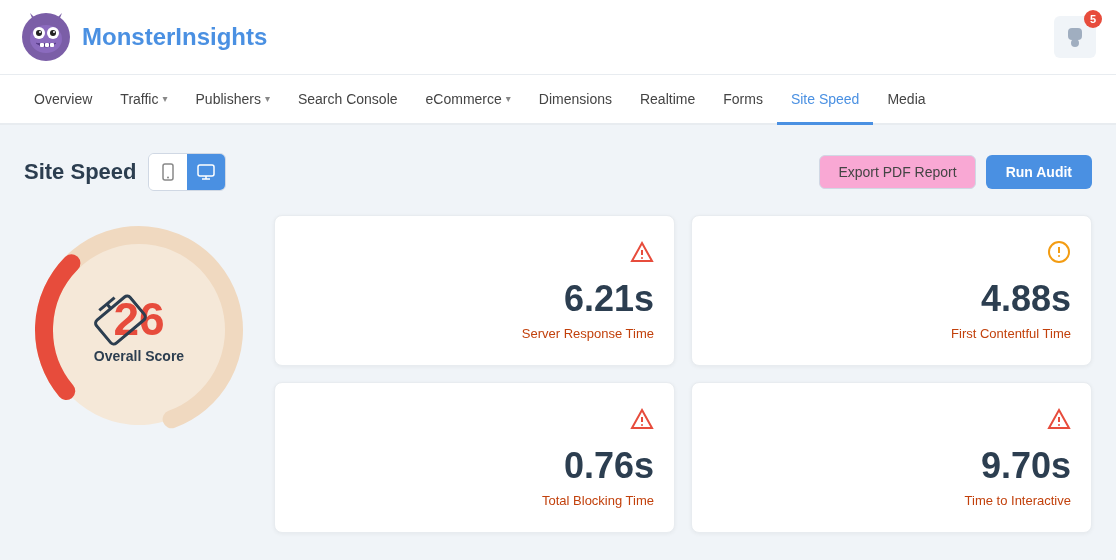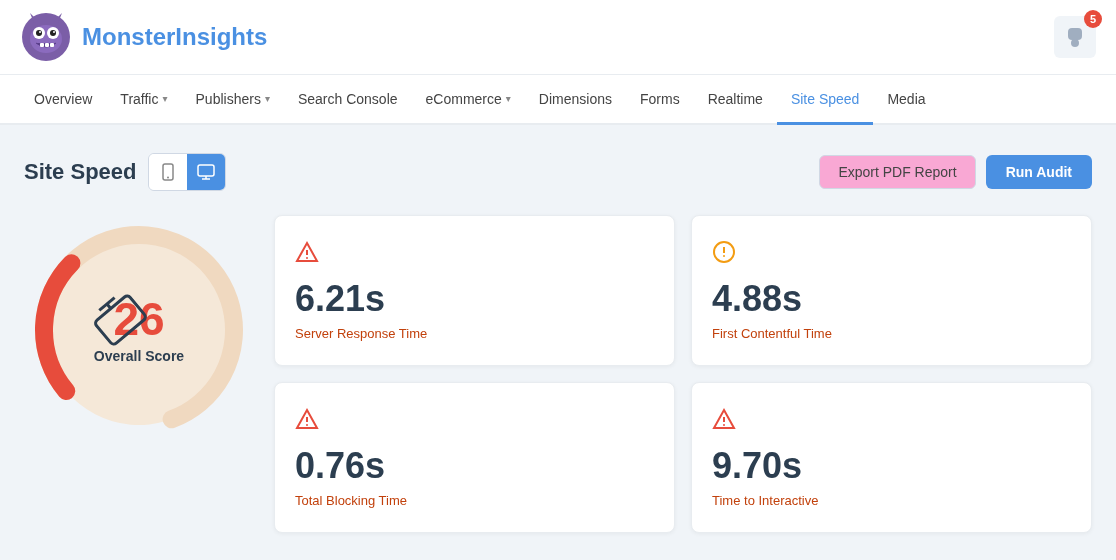--- a/index.html
+++ b/index.html
@@ -212,21 +212,21 @@
     .metrics-grid {
       flex: 1;
       display: grid;
       grid-template-columns: 1fr 1fr;
       gap: 16px;
     }
     .metric-card {
       background: #fff;
       border-radius: 8px;
       padding: 24px 20px;
-      text-align: left;
+      text-align: right;
       border: 1px solid #e8ecf0;
       box-shadow: 0 1px 4px rgba(0,0,0,0.05);
     }
     .metric-icon {
       font-size: 22px;
       margin-bottom: 8px;
     }
     .metric-icon.red { color: #e74c3c; }
     .metric-icon.orange { color: #f39c12; }
     .metric-value {
@@ -299,24 +299,24 @@
     <span>Search Console</span>
   </div>
   <div class="nav-item">
     <span>eCommerce</span>
     <span class="chevron">▾</span>
   </div>
   <div class="nav-item">
     <span>Dimensions</span>
   </div>
   <div class="nav-item">
+    <span>Realtime</span>
+  </div>
+  <div class="nav-item">
     <span>Forms</span>
-  </div>
-  <div class="nav-item">
-    <span>Realtime</span>
   </div>
   <div class="nav-item active">
     <span>Site Speed</span>
   </div>
   <div class="nav-item">
     <span>Media</span>
   </div>
 </nav>
 
 <div class="main">

